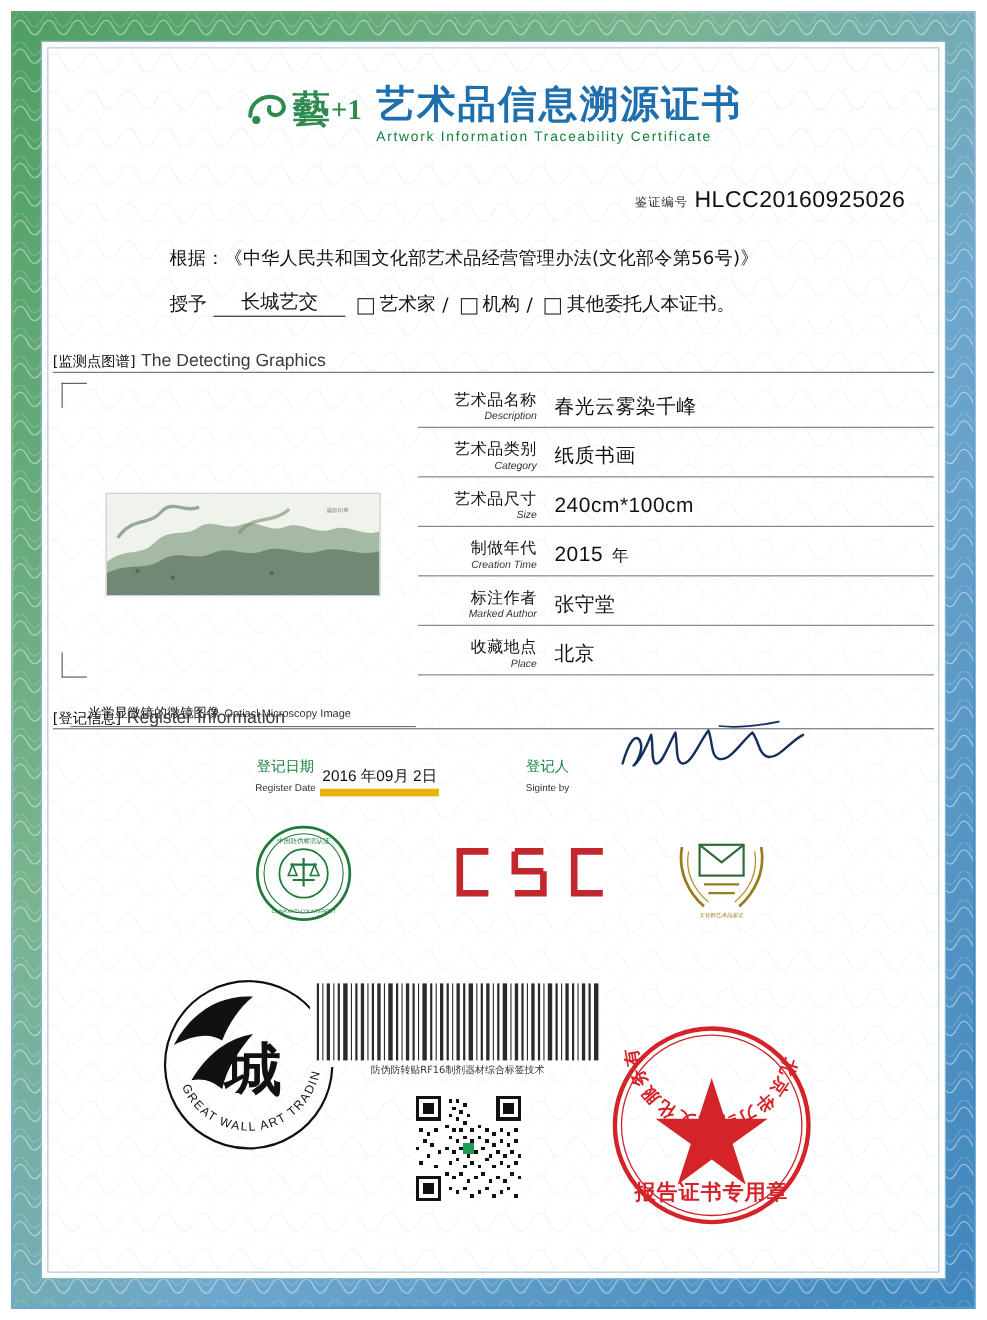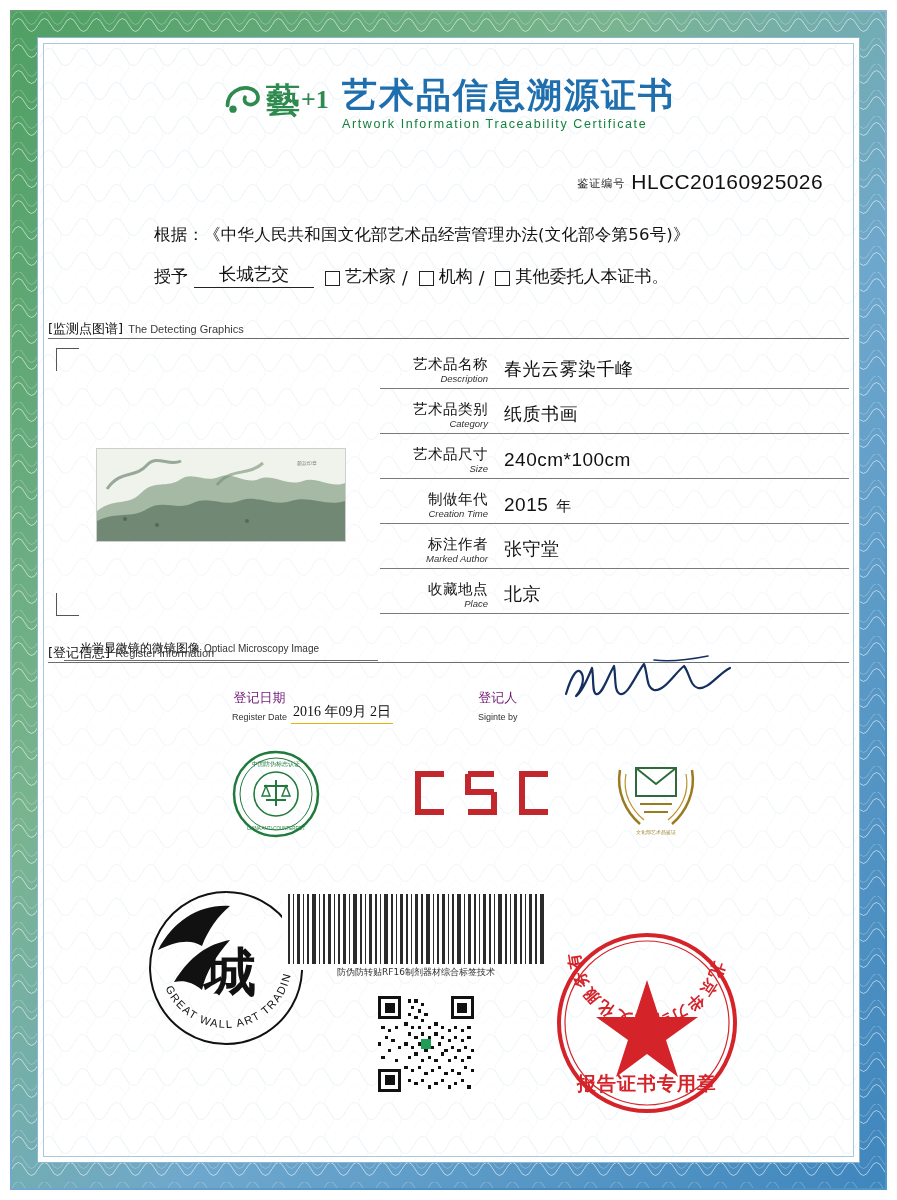--- a/index.html
+++ b/index.html
@@ -185,21 +185,21 @@
   
   .sec-label {
     position: absolute;
     font-family: "DejaVu Sans", sans-serif;
     font-size: 13px;
     color: #111;
     white-space: nowrap;
   }
   .sec-label .en {
     font-family: "Liberation Sans", sans-serif;
-    font-size: 11px;
+    font-size: 16px;
     color: #3b3b3b;
     margin-left: 5px;
   }
   .sec-detecting { left: 0px; top: 272px; }
   .sec-register  { left: 0px; top: 596px; }
   .rule {
     position: absolute;
     height: 1px;
     background: #6d6d6d;
   }
@@ -306,27 +306,27 @@
     position: absolute;
     left: 184px; top: 640px;
     display: flex;
     align-items: flex-end;
     white-space: nowrap;
   }
   .reg-lab {
     text-align: center;
     margin-right: 4px;
   }
-  .reg-lab .cn { font-family:"DejaVu Sans",sans-serif; font-size: 13px; color:#701a75; line-height: 15px; }
+  .reg-lab .cn { font-family:"DejaVu Sans",sans-serif; font-size: 13px; color:#15803d; line-height: 15px; }
   .reg-lab .en { font-family:"Liberation Sans",sans-serif; font-size: 9px; color:#333; line-height: 10px; }
   .reg-date-text {
-    font-family: Liberation Serif, serif;
+    font-family: Liberation Sans, sans-serif;
     font-size: 14px;
     color: #111;
-    border-bottom: 1px solid #eab308;
+    border-bottom: 7px solid #eab308;
     padding: 0 2px 2px 2px;
   }
   .reg-signer {
     position: absolute;
     left: 430px; top: 640px;
     display: flex;
     align-items: flex-end;
   }
   .signature {
     position: absolute;

